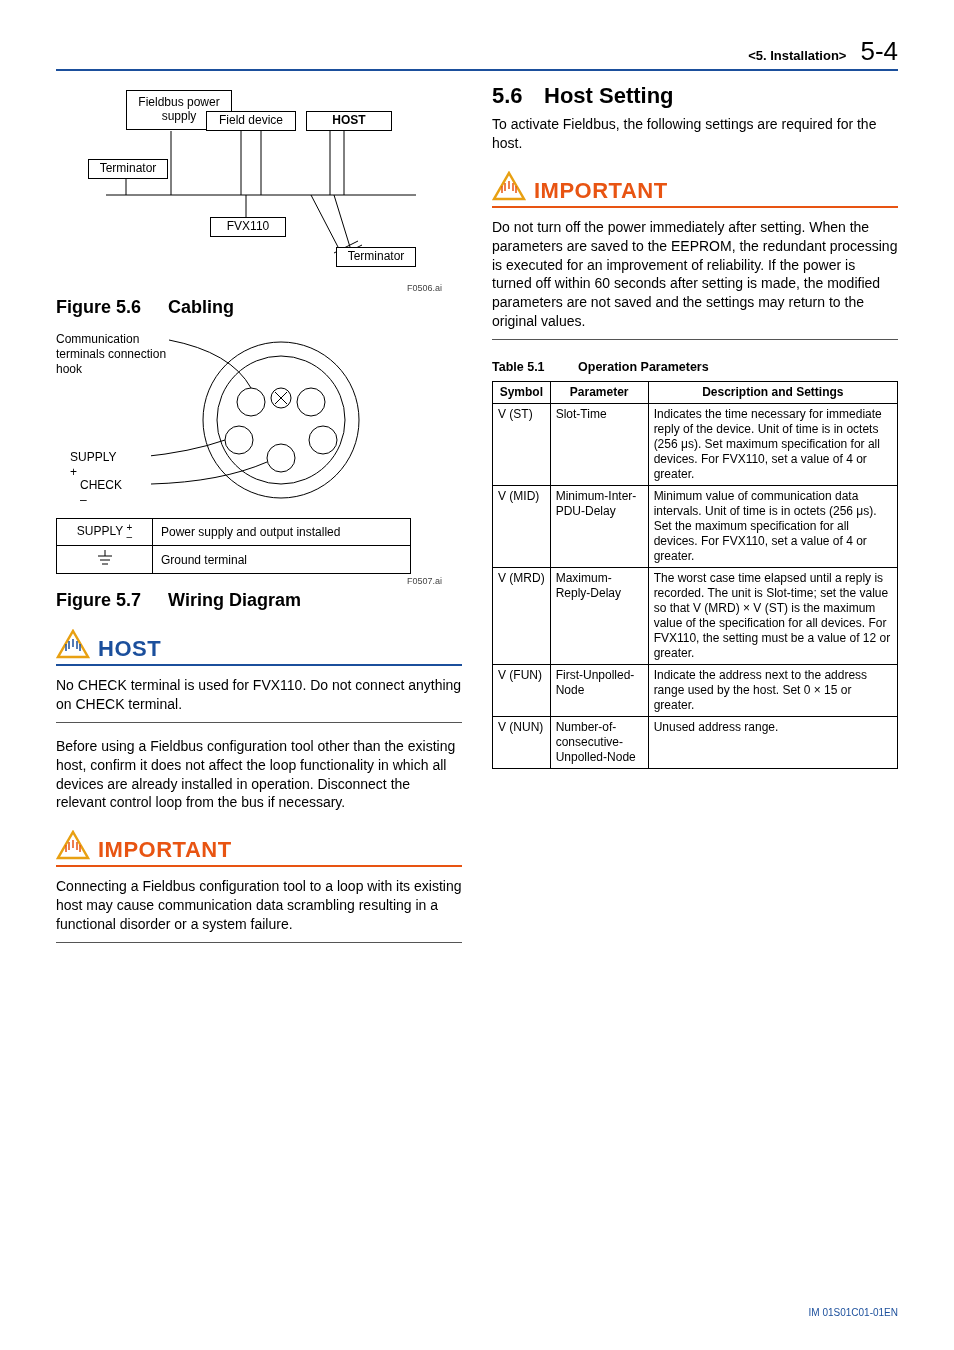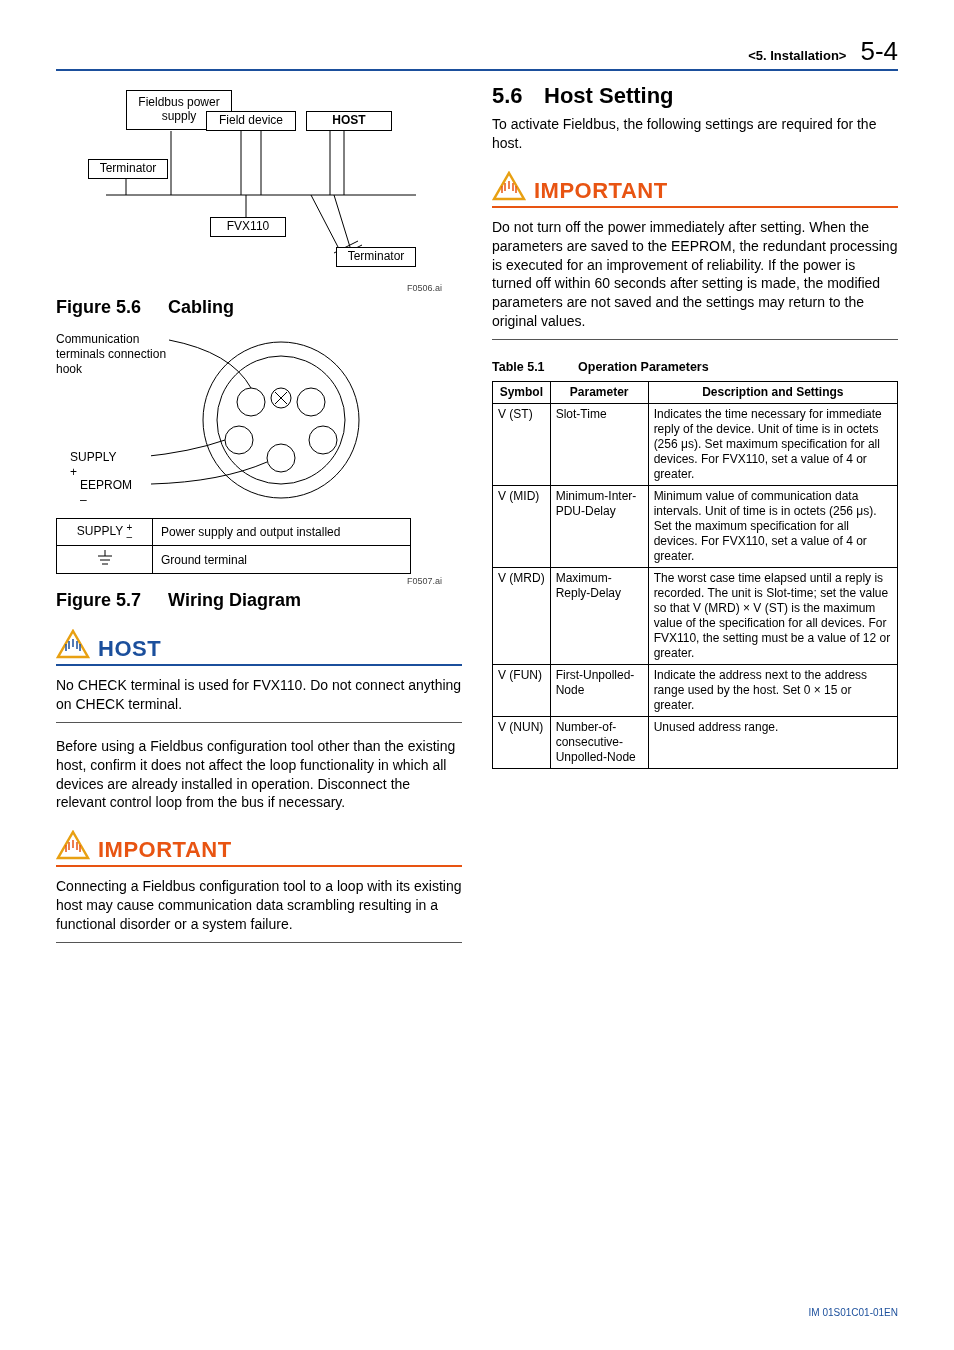--- a/index.html
+++ b/index.html
@@ -193,21 +193,21 @@
       <div class="tiny-right">F0506.ai</div>
       <div class="fig-caption">
         <span class="fignum">Figure 5.6</span>
         <span>Cabling</span>
       </div>
 
       <div class="wiring-area">
         <div class="wiring-labels">
           <div style="position:absolute; left:0; top:0; width:120px;">Communication terminals connection hook</div>
           <div style="position:absolute; left:14px; top:118px;">SUPPLY +</div>
-          <div style="position:absolute; left:24px; top:146px;">EEPROM –</div>
+          <div style="position:absolute; left:24px; top:146px;">CHECK –</div>
         </div>
         <svg width="260" height="180">
           <circle cx="130" cy="88" r="78" fill="none" stroke="#000"></circle>
           <circle cx="130" cy="88" r="64" fill="none" stroke="#000"></circle>
           <circle cx="100" cy="70" r="14" fill="none" stroke="#000"></circle>
           <circle cx="160" cy="70" r="14" fill="none" stroke="#000"></circle>
           <circle cx="88" cy="108" r="14" fill="none" stroke="#000"></circle>
           <circle cx="172" cy="108" r="14" fill="none" stroke="#000"></circle>
           <circle cx="130" cy="126" r="14" fill="none" stroke="#000"></circle>
           <circle cx="130" cy="66" r="10" fill="none" stroke="#000"></circle>

